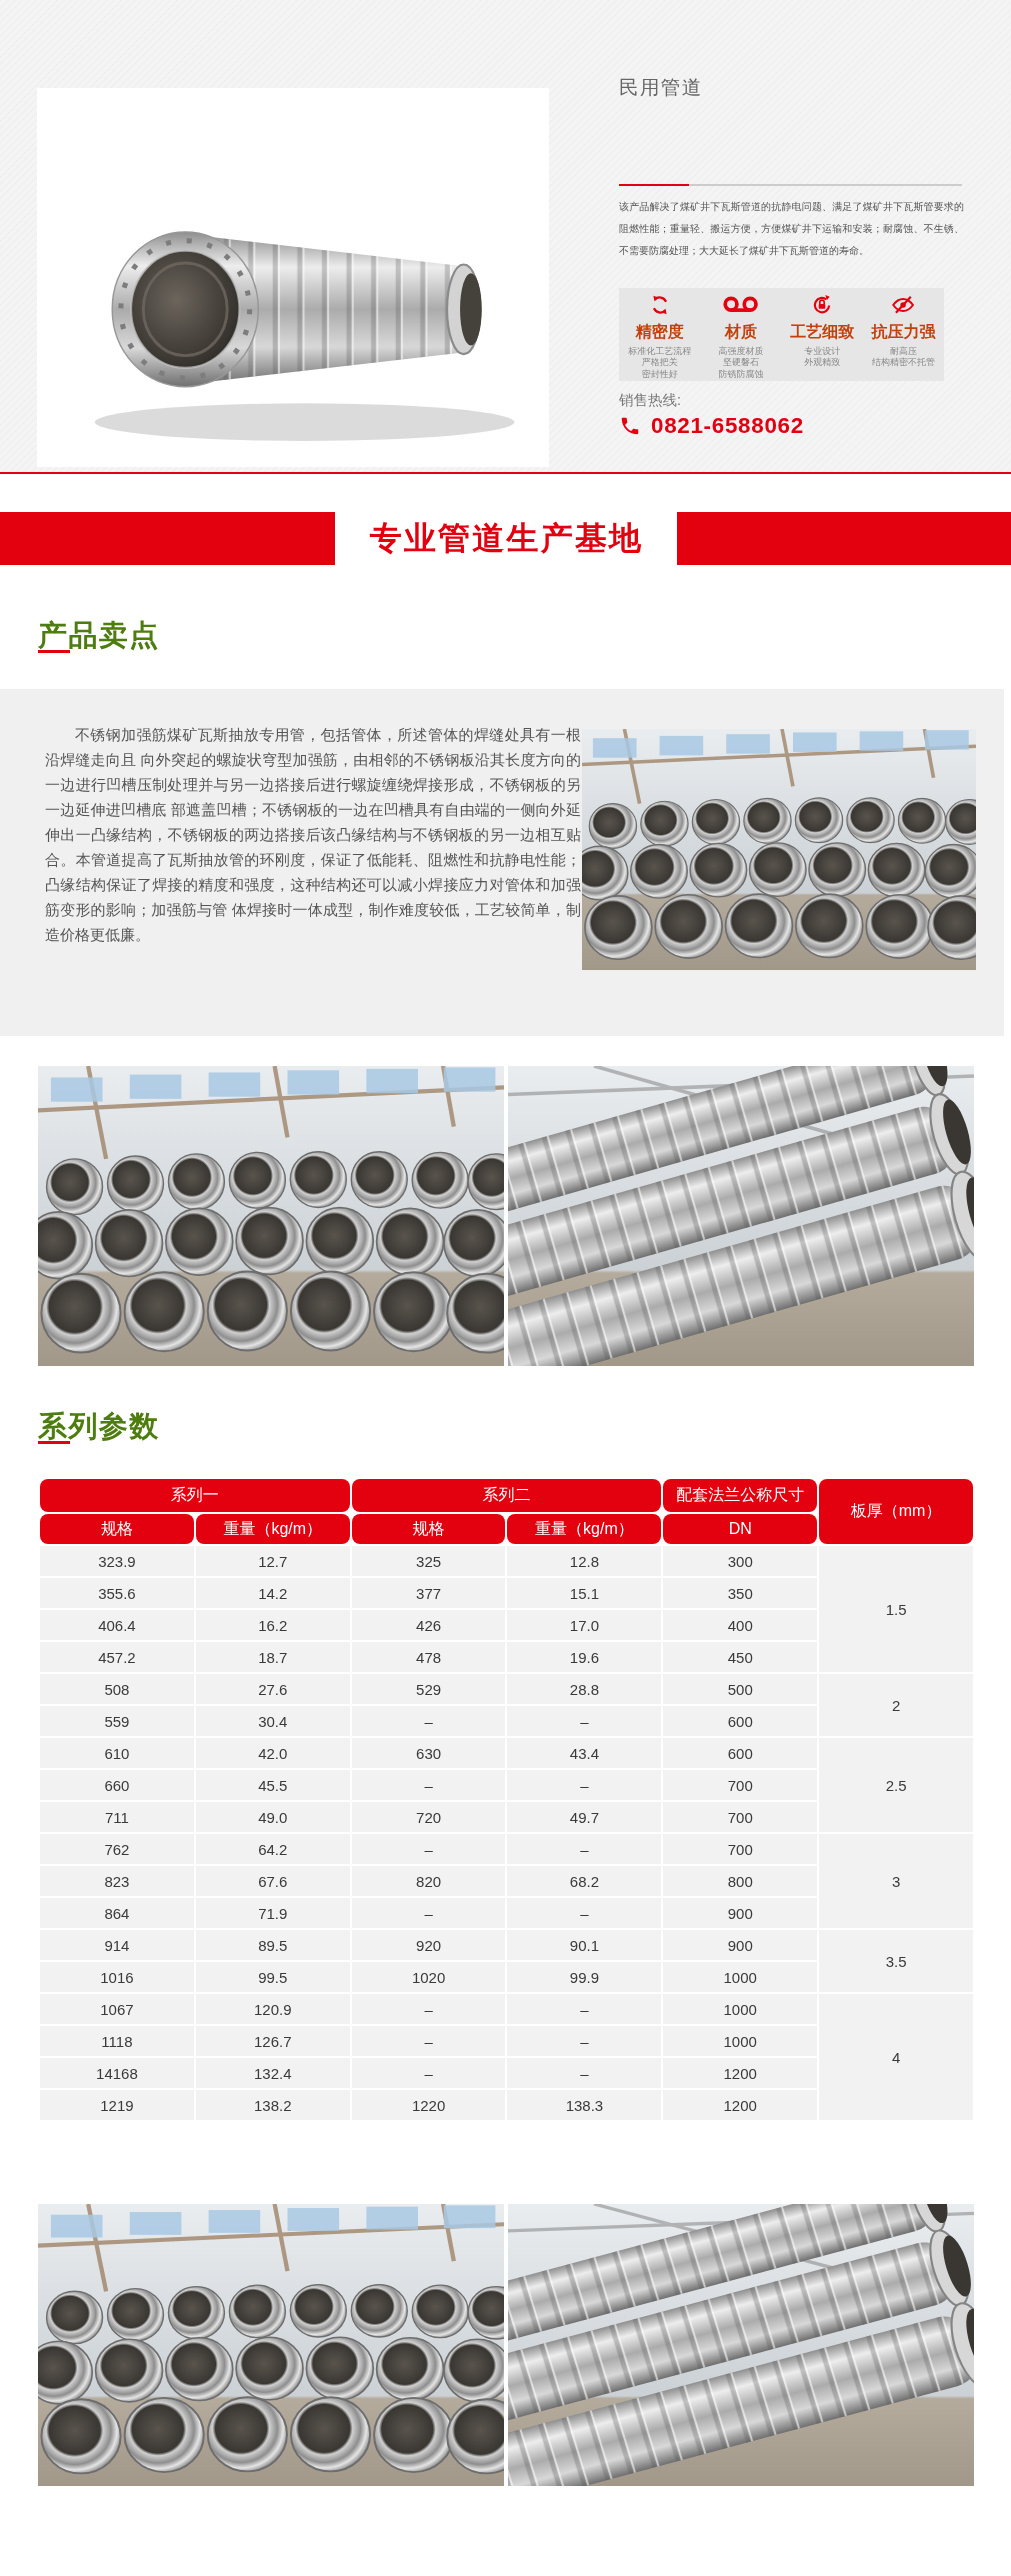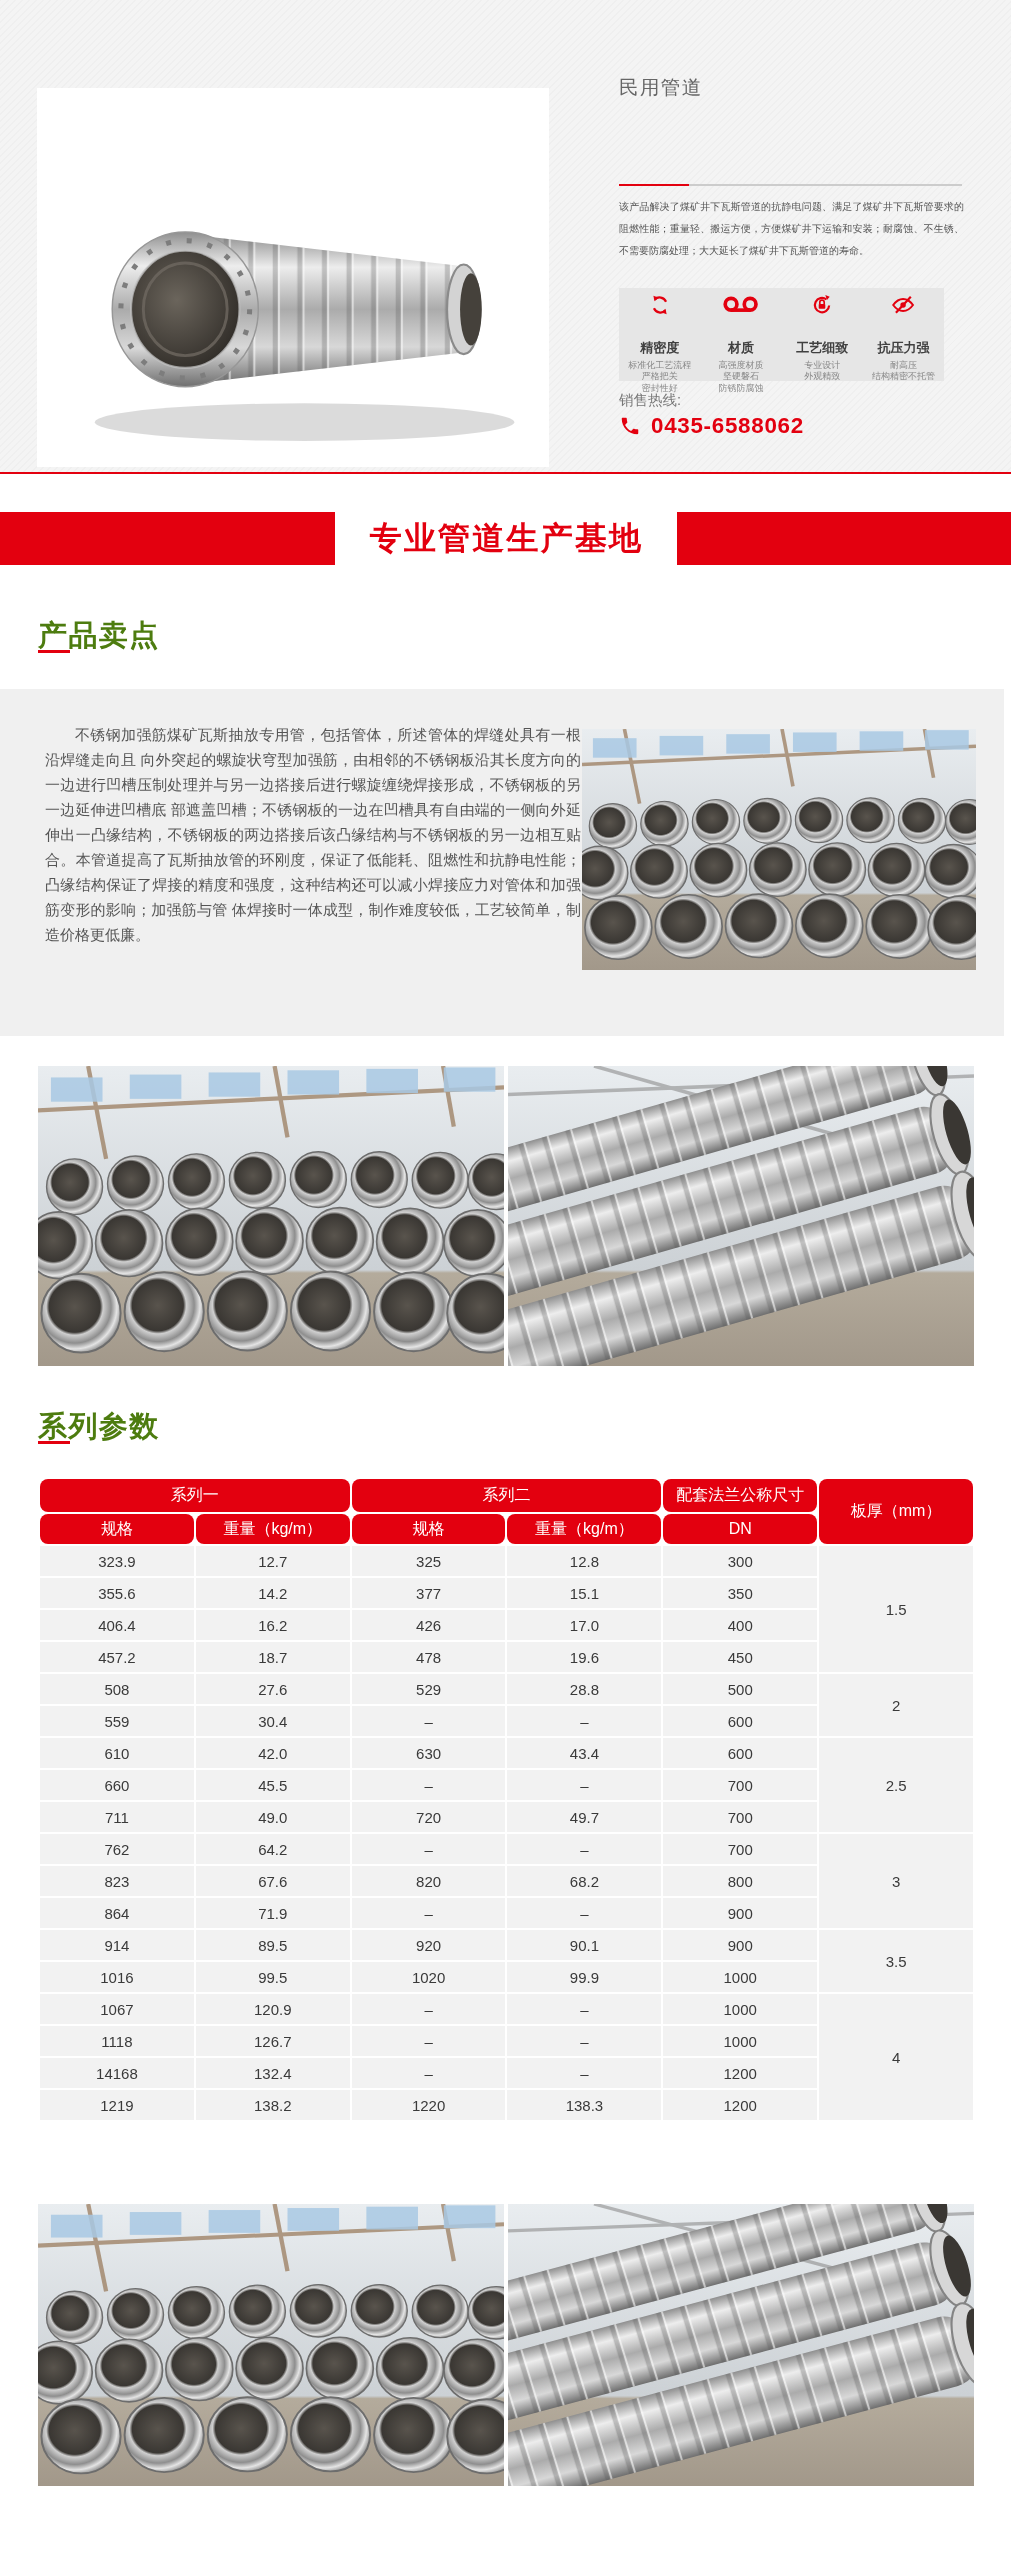--- a/index.html
+++ b/index.html
@@ -32,21 +32,21 @@
     font-size:10px; line-height:22px; color:#555; text-align:justify;
   }
 
   #features {
     left:619px; top:288px; width:325px; height:93px;
     background:#e6e6e6; display:flex;
   }
   .feat { flex:1 1 0; text-align:center; padding-top:5px; }
   .feat .ficon { height:24.6px; display:flex; align-items:center; justify-content:center; }
   .feat .ficon svg { height:22px; }
-  .feat-title { font-size:13px; font-weight:700; color:#404040; margin-top:21px; }
+  .feat-title { font-size:16px; font-weight:700; color:#c2410c; margin-top:4px; }
   .feat-line  { font-size:9px; line-height:11.6px; color:#888; }
   .feat-lines { margin-top:3px; }
 
   #hotline-label { left:619px; top:391px; font-size:14.5px; color:#777; }
   #phone-row { left:619px; top:413px; display:flex; align-items:center; cursor:pointer; }
   #phone-row svg { width:22px; height:22px; margin-right:10px; }
   #phone-number { font-size:22.4px; font-weight:700; color:#e3000f; letter-spacing:0.7px; }
 
   
   #banner { left:0; top:512px; width:1012px; height:53px; }
@@ -302,21 +302,21 @@
         <div class="feat-line">结构精密不托管</div>
       </div>
     </div>
   </div>
 
   <div id="hotline-label" class="abs">销售热线:</div>
   <div id="phone-row" class="abs">
     <svg viewBox="0 0 24 24">
         <path fill="#e3000f" d="M6.62 10.79c1.44 2.83 3.76 5.14 6.59 6.59l2.2-2.21c.27-.27.67-.36 1.02-.24 1.12.37 2.33.57 3.57.57.55 0 1 .45 1 1V20c0 .55-.45 1-1 1-9.39 0-17-7.61-17-17 0-.55.45-1 1-1h3.5c.55 0 1 .45 1 1 0 1.25.2 2.45.57 3.57.11.35.03.74-.25 1.02l-2.2 2.2z"></path>
       </svg>
-    <span id="phone-number">0435-6588062</span>
+    <span id="phone-number">0821-6588062</span>
   </div>
 </div>
 
 <div id="banner" class="abs">
   <div class="bar left"></div>
   <div id="banner-text">专业管道生产基地</div>
   <div class="bar right"></div>
 </div>
 
 <h2 id="sp-heading" class="abs sec-heading">产品卖点</h2>

